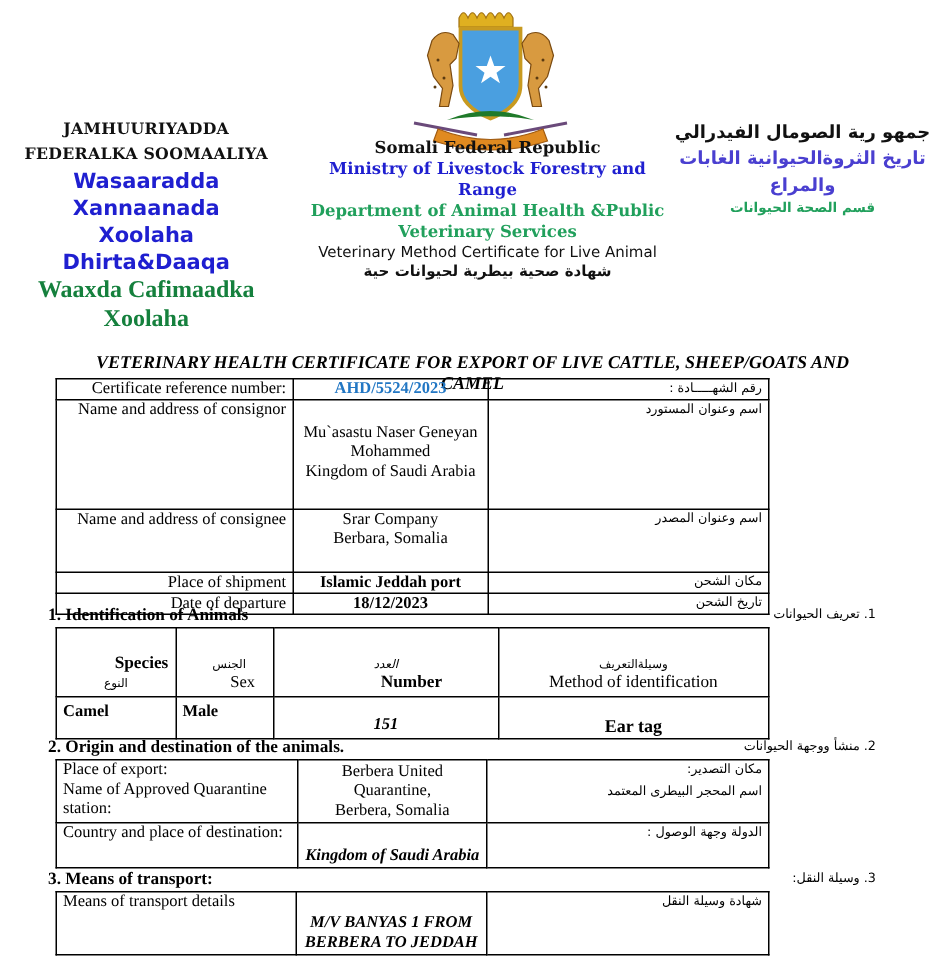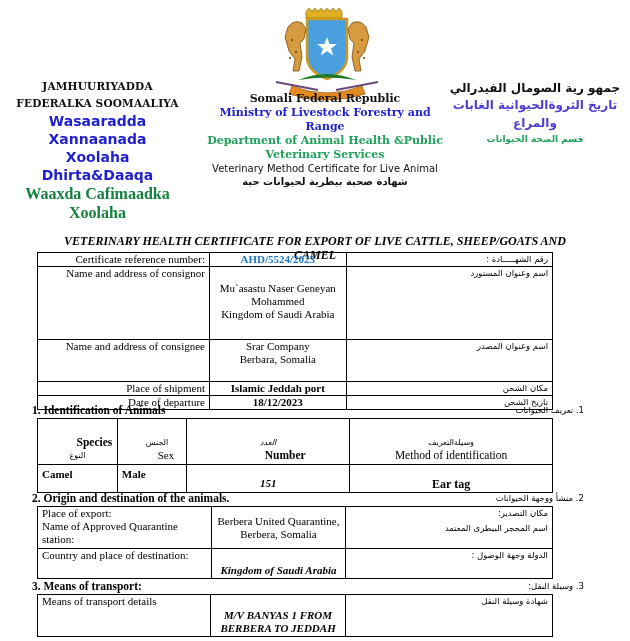--- a/index.html
+++ b/index.html
@@ -23,21 +23,21 @@
 
   
   .hdr-right { position: absolute; left: 440px; top: 80px; width: 190px; text-align: center; direction: rtl; }
   .hdr-right .r1 { font-family: "DejaVu Sans", sans-serif; font-weight: bold; font-size: 12px; color: #111; line-height: 16px; }
   .hdr-right .r2 { font-family: "DejaVu Sans", sans-serif; font-weight: bold; font-size: 12px; color: #4a3fd0; line-height: 18px; }
   .hdr-right .r3 { font-family: "DejaVu Sans", sans-serif; font-weight: bold; font-size: 9px; color: #21a05c; line-height: 14px; }
 
   
   .main-title { position: absolute; left: 40px; top: 222px; width: 550px; text-align: center; font-family: "Liberation Serif", serif; font-style: italic; font-weight: bold; font-size: 12px; line-height: 14px; margin-top: 12px; }
 
-  table { border-collapse: collapse; position: absolute; left: 37px; width: 516px; font-family: "Liberation Serif", serif; font-size: 11px; }
+  table { border-collapse: collapse; position: absolute; left: 37px; width: 476px; font-family: "Liberation Serif", serif; font-size: 11px; }
   td { border: 1px solid #000; vertical-align: top; padding: 0 4px; line-height: 13px; }
   .lbl-r { text-align: right; }
   .val-c { text-align: center; }
   .ar { direction: rtl; text-align: right; font-family: "DejaVu Sans", sans-serif; font-size: 8.5px; }
   .blue-b { color: #2277c4; font-weight: bold; }
   .bold { font-weight: bold; margin-left: 34px; }
   .bi { font-weight: bold; font-style: italic; }
 
   .sec-head { position: absolute; left: 24px; width: 560px; height: 14px; }
   .sec-head .en { position: absolute; left: 8px; top: 0; font-weight: bold; font-size: 11.5px; font-family: "Liberation Serif", serif; }

